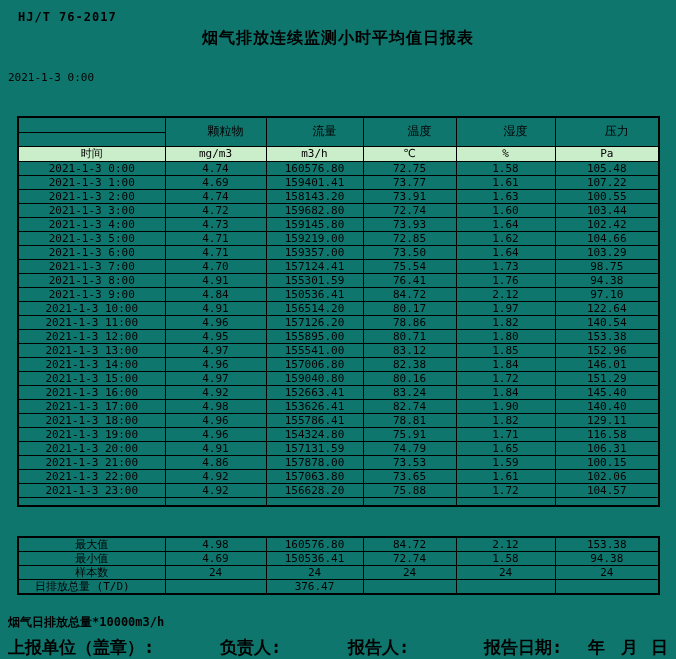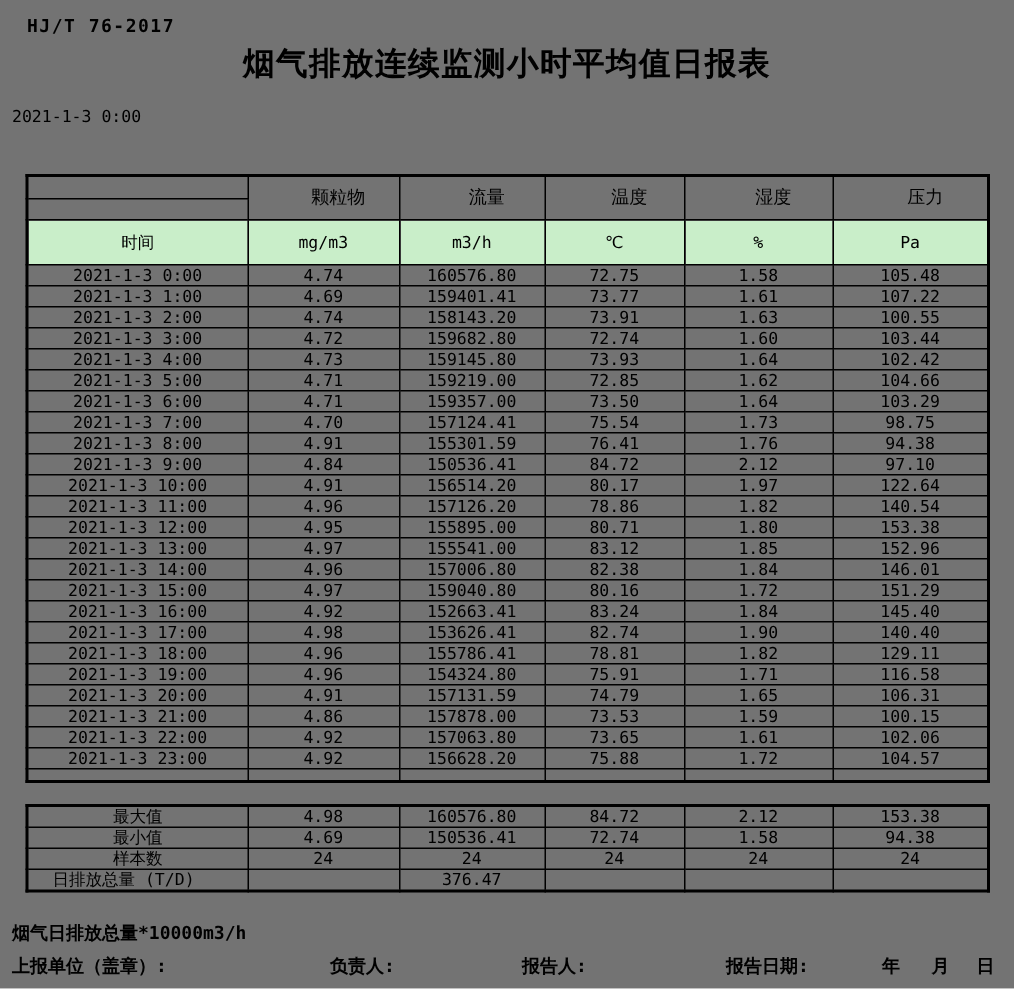--- a/index.html
+++ b/index.html
@@ -1,43 +1,43 @@
 <!DOCTYPE html>
 <html style="--green: #c9eec9;"><head>
 <meta charset="utf-8">
 <style>
   * { margin: 0; padding: 0; box-sizing: border-box; }
   html, body { background: #ffffff; }
   .page {
-    position: relative; width: 676px; height: 659px; background: #737373; color: #000;
+    position: relative; width: 676px; height: 659px; background: #0f766e; color: #000;
     font-family: "DejaVu Sans Mono", "DejaVu Sans", "Liberation Sans", sans-serif;
     overflow: hidden;
   }
   .std { position: absolute; top: 10px; left: 18px; font-size: 12px; font-weight: bold; letter-spacing: 1px; }
-  .title { position: absolute; top: 28px; left: 0; width: 100%; text-align: center; font-size: 21px; font-weight: bold; letter-spacing: 1px; }
+  .title { position: absolute; top: 28px; left: 0; width: 100%; text-align: center; font-size: 16px; font-weight: bold; letter-spacing: 1px; }
   .meta { position: absolute; top: 71px; left: 8px; right: 14px; display: flex; justify-content: space-between; font-size: 12px; }
   .source { font-weight: bold; }
   .source .name { margin-left: 18px; }
   .datetime { font-weight: normal; font-size: 11px; margin-right: 20px; }
 
   table { border-collapse: collapse; table-layout: fixed; position: absolute; left: 17px; width: 641px; border: 2px solid #000; }
   .main-table { top: 116px; }
   .sum-table  { top: 536px; }
   td {
     border: 1px solid #000; height: 14px; text-align: center;
     font-size: 11px; line-height: 13px; overflow: hidden; white-space: nowrap;
   }
   tr.names td { font-size: 12px; padding-left: 20px; }
   tr.top-split td { height: 15px; }
-  tr.green-row td { background: var(--green, #c9eec9); height: 30px; }
+  tr.green-row td { background: var(--green, #c9eec9); height: 15px; }
   tr.blank-row td { height: 9px; }
   td.left-label { text-align: left; padding-left: 16px; }
 
   .note { position: absolute; top: 614px; left: 8px; font-size: 12px; font-weight: bold; }
-  .footline { position: absolute; top: 636px; left: 0; width: 676px; height: 18px; font-size: 12px; font-weight: bold; }
+  .footline { position: absolute; top: 636px; left: 0; width: 676px; height: 18px; font-size: 17px; font-weight: bold; }
   .footline span { position: absolute; top: 0; }
   .f-unit     { left: 8px; }
   .f-manager  { left: 220px; }
   .f-reporter { left: 348px; }
   .f-date     { left: 484px; }
   .f-year     { left: 588px; }
   .f-month    { left: 621px; }
   .f-day      { left: 651px; }
 </style>
 </head>

